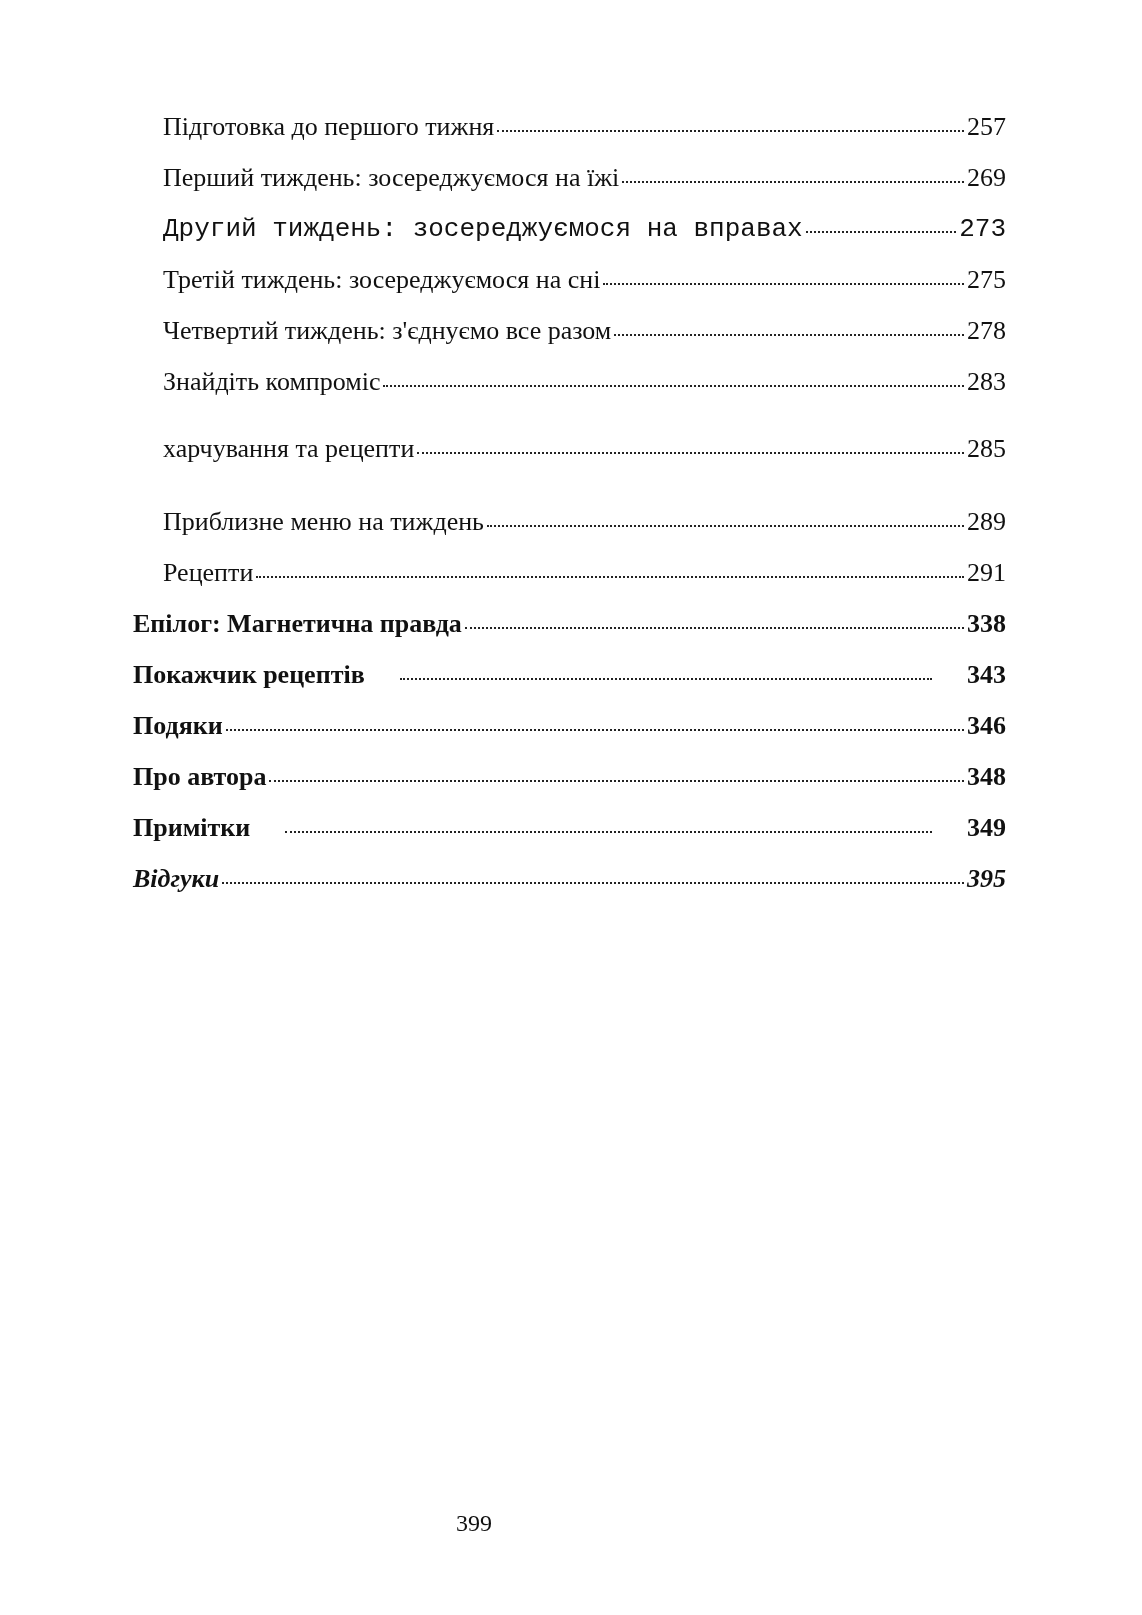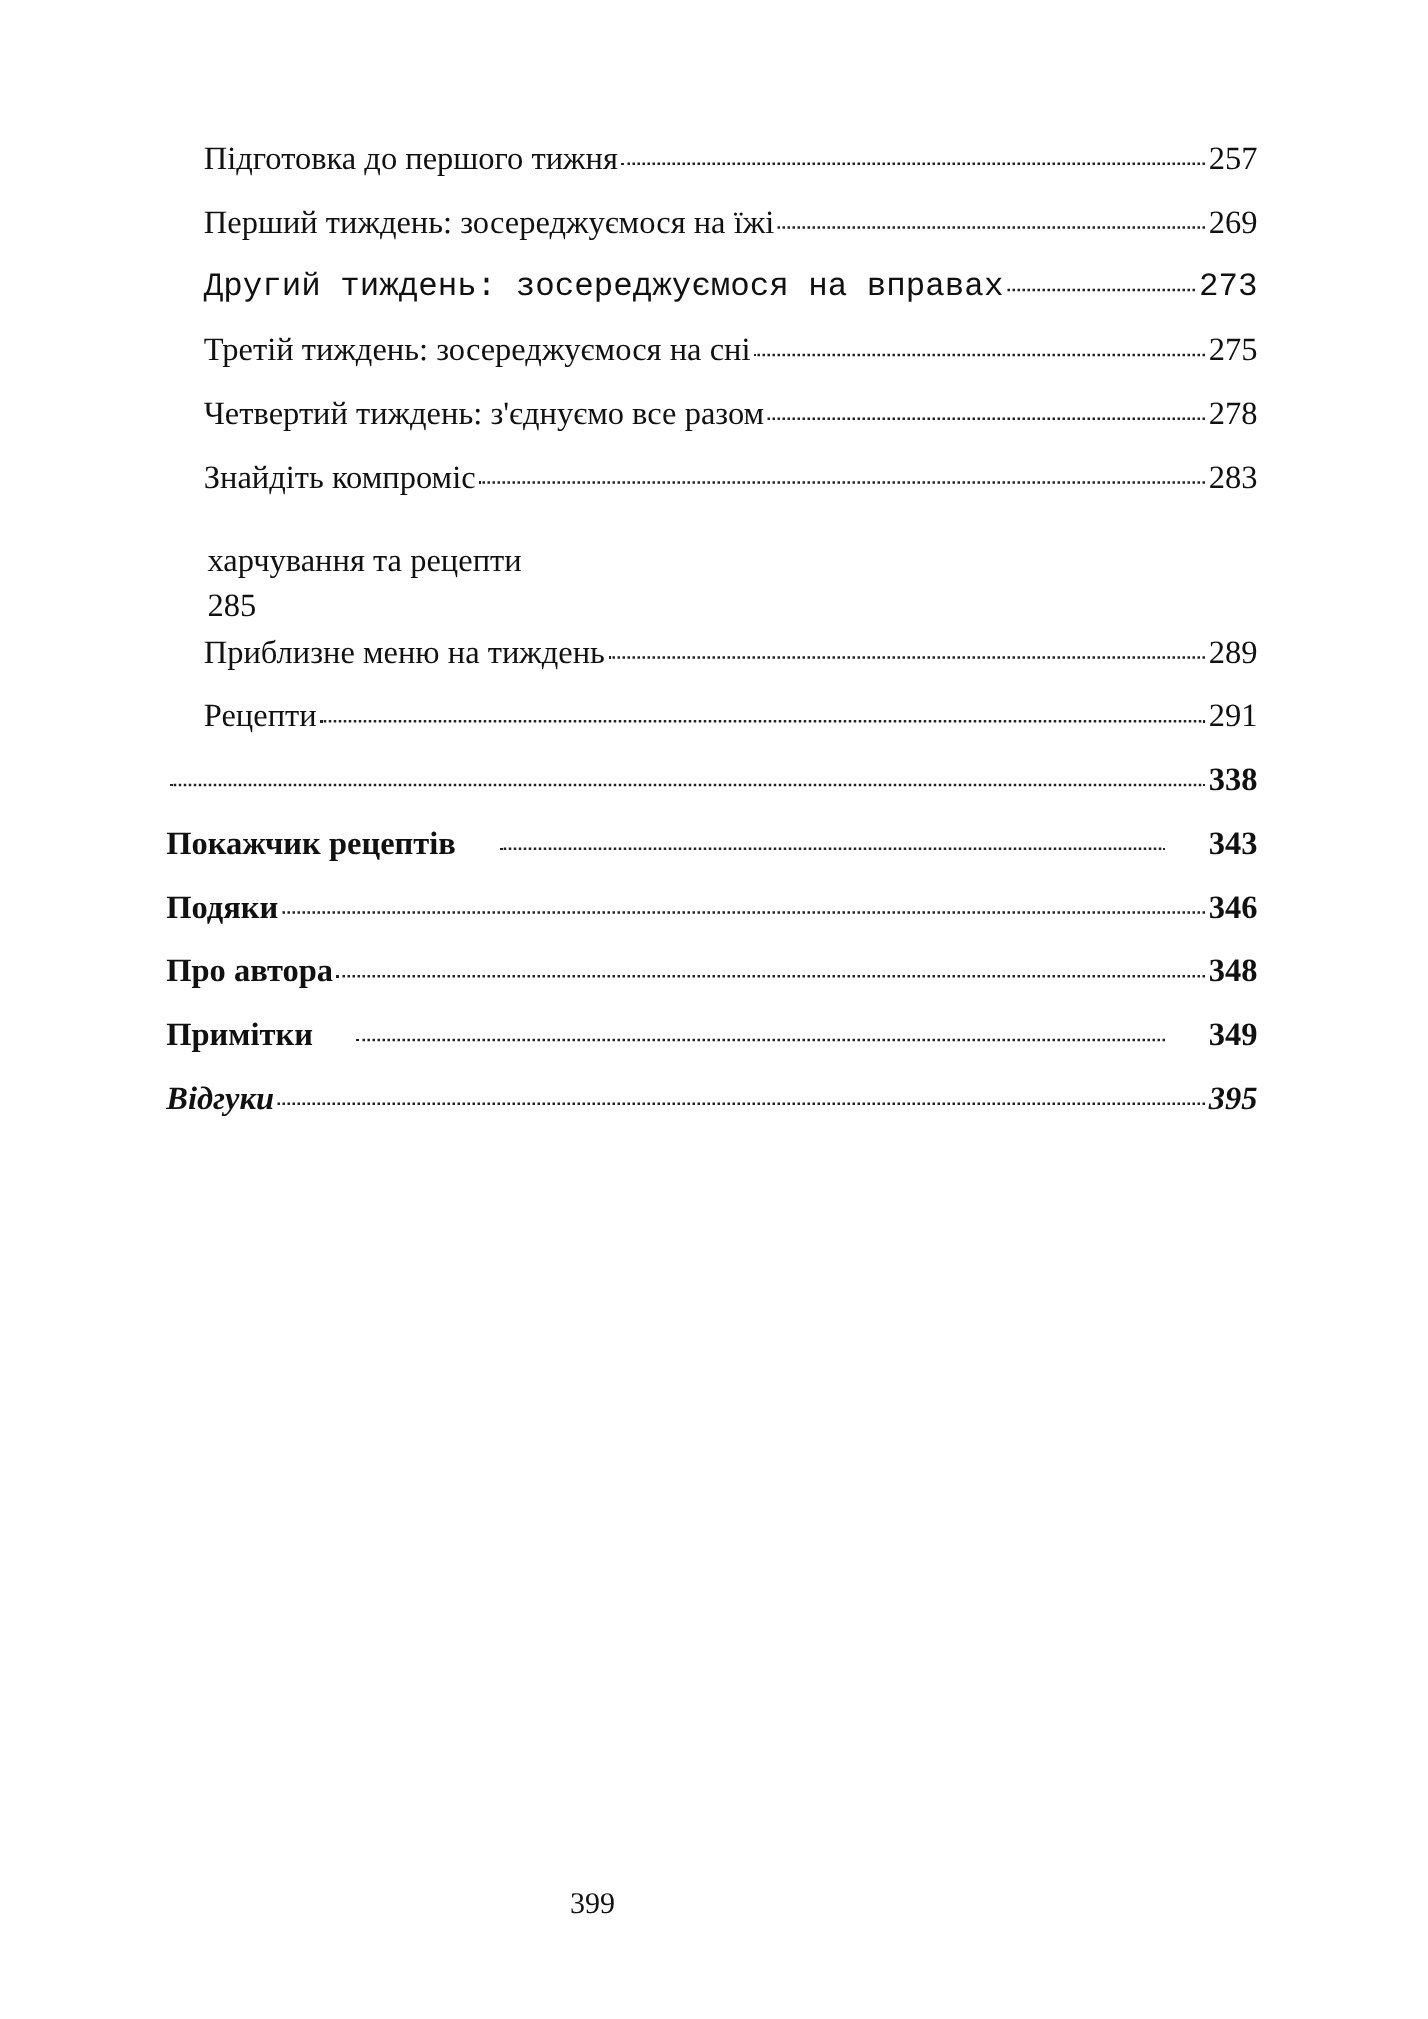--- a/index.html
+++ b/index.html
@@ -21,21 +21,21 @@
     .entry .leader {
       flex: 1 1 auto; overflow: hidden; margin: 0 3px;
       border-bottom: 2px dotted #222; height: 0; position: relative; top: -3px;
     }
     .entry .page { flex: 0 0 auto; }
     .multi {
       position: absolute; left: 163px; width: 843px;
       font-size: 26px; line-height: 34px;
     }
     .multi .line1 { display: block; white-space: nowrap; }
-    .multi .line2 { display: flex; align-items: baseline; margin-top: 12px; white-space: nowrap; flex-direction: column; }
+    .multi .line2 { display: flex; align-items: baseline; margin-top: 12px; white-space: nowrap; }
     .multi .leader {
       flex: 1 1 auto; margin: 0 3px; border-bottom: 2px dotted #222;
       height: 0; position: relative; top: -3px;
     }
     .page-number {
       position: absolute; left: 0; width: 948px; top: 1508px;
       text-align: center; font-size: 24px; line-height: 30px;
     }
   </style>
 </head>
@@ -93,20 +93,21 @@
     <span class="page">289</span>
   </div>
 
   <div class="entry sub" style="top:556px;">
     <span class="title">Рецепти</span>
     <span class="leader"></span>
     <span class="page">291</span>
   </div>
 
   <div class="entry main" style="top:607px;">
+    <span class="title">Епілог:  Магнетична правда</span>
     <span class="leader"></span>
     <span class="page">338</span>
   </div>
 
   <div class="entry main" style="top:658px;gap:32px;">
     <span class="title">Покажчик рецептів</span>
     <span class="leader"></span>
     <span class="page">343</span>
   </div>
 

